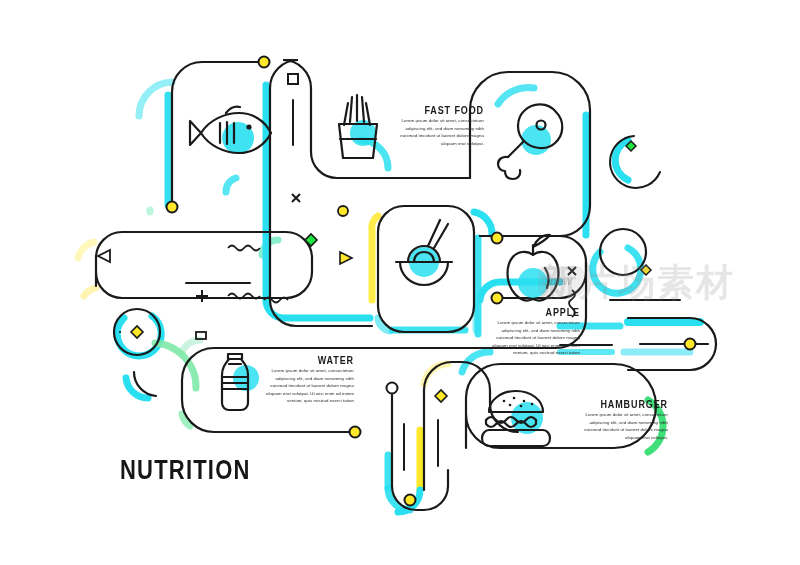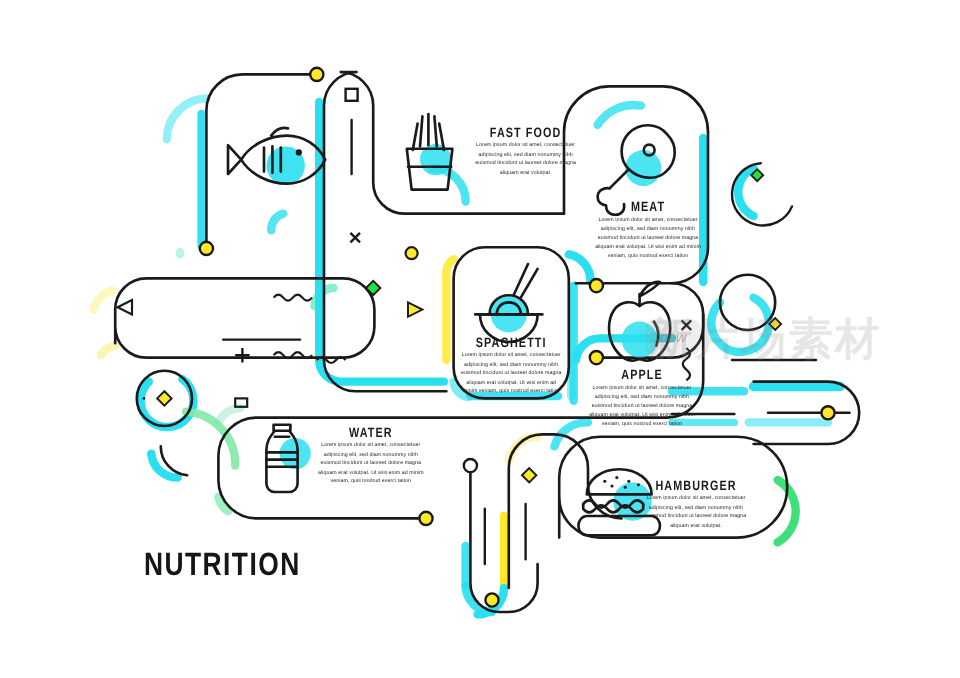--- a/index.html
+++ b/index.html
@@ -5,21 +5,21 @@
   html,body{margin:0;padding:0;background:#ffffff;}
   body{
     width:800px;height:565px;overflow:hidden;position:relative;
     font-family:"Liberation Sans", sans-serif;
     -webkit-font-smoothing:antialiased;
   }
   #stage{position:absolute;inset:0;width:800px;height:565px;}
   svg.layer{position:absolute;left:0;top:0;width:800px;height:565px;}
 
   
-  .card-text{position:absolute;text-align:center;}
+  .card-text{position:absolute;text-align:right;}
   .card-title{
     font-family:"Liberation Sans", sans-serif;
     font-weight:bold;font-size:9px;letter-spacing:.9px;
     color:#1a1a1a;margin:0 0 3px 0;
     transform:scaleY(1.25);transform-origin:center top;
   }
   .card-body{
     font-size:4.4px;line-height:1.72;color:#2a2a2a;margin:0;
     letter-spacing:.05px;
   }
@@ -318,41 +318,33 @@
       </g>
     </g>
   </svg>
 
 
   <div class="card-text" style="left:392px;top:104px;width:92px;">
     <p class="card-title">FAST FOOD</p>
     <p class="card-body">Lorem ipsum dolor sit amet, consectetuer adipiscing elit, sed diam nonummy nibh euismod tincidunt ut laoreet dolore magna aliquam erat volutpat.</p>
   </div>
 
-  <div class="card-text" style="left:494px;top:166px;width:92px;">
-    <p class="card-title">MEAT</p>
-    <p class="card-body">Lorem ipsum dolor sit amet, consectetuer adipiscing elit, sed diam nonummy nibh euismod tincidunt ut laoreet dolore magna aliquam erat volutpat. Ut wisi enim ad minim veniam, quis nostrud exerci tation</p>
-  </div>
-
-  <div class="card-text" style="left:382px;top:279px;width:88px;">
-    <p class="card-title">SPAGHETTI</p>
-    <p class="card-body">Lorem ipsum dolor sit amet, consectetuer adipiscing elit, sed diam nonummy nibh euismod tincidunt ut laoreet dolore magna aliquam erat volutpat. Ut wisi enim ad minim veniam, quis nostrud exerci tation</p>
-  </div>
+
 
   <div class="card-text" style="left:264px;top:354px;width:90px;">
     <p class="card-title">WATER</p>
     <p class="card-body">Lorem ipsum dolor sit amet, consectetuer adipiscing elit, sed diam nonummy nibh euismod tincidunt ut laoreet dolore magna aliquam erat volutpat. Ut wisi enim ad minim veniam, quis nostrud exerci tation</p>
   </div>
 
   <div class="card-text" style="left:490px;top:306px;width:90px;">
     <p class="card-title">APPLE</p>
     <p class="card-body">Lorem ipsum dolor sit amet, consectetuer adipiscing elit, sed diam nonummy nibh euismod tincidunt ut laoreet dolore magna aliquam erat volutpat. Ut wisi enim ad minim veniam, quis nostrud exerci tation</p>
   </div>
 
-  <div class="card-text" style="left:532px;top:398px;width:96px;">
+  <div class="card-text" style="left:572px;top:398px;width:96px;">
     <p class="card-title">HAMBURGER</p>
     <p class="card-body">Lorem ipsum dolor sit amet, consectetuer adipiscing elit, sed diam nonummy nibh euismod tincidunt ut laoreet dolore magna aliquam erat volutpat.</p>
   </div>
 
   <div class="title-block" style="left:120px;top:455px;width:240px;">
     <p class="main-title">NUTRITION</p>
   </div>
 
   <div class="wm-badge">new</div>
   <div class="watermark">新片场素材</div>

